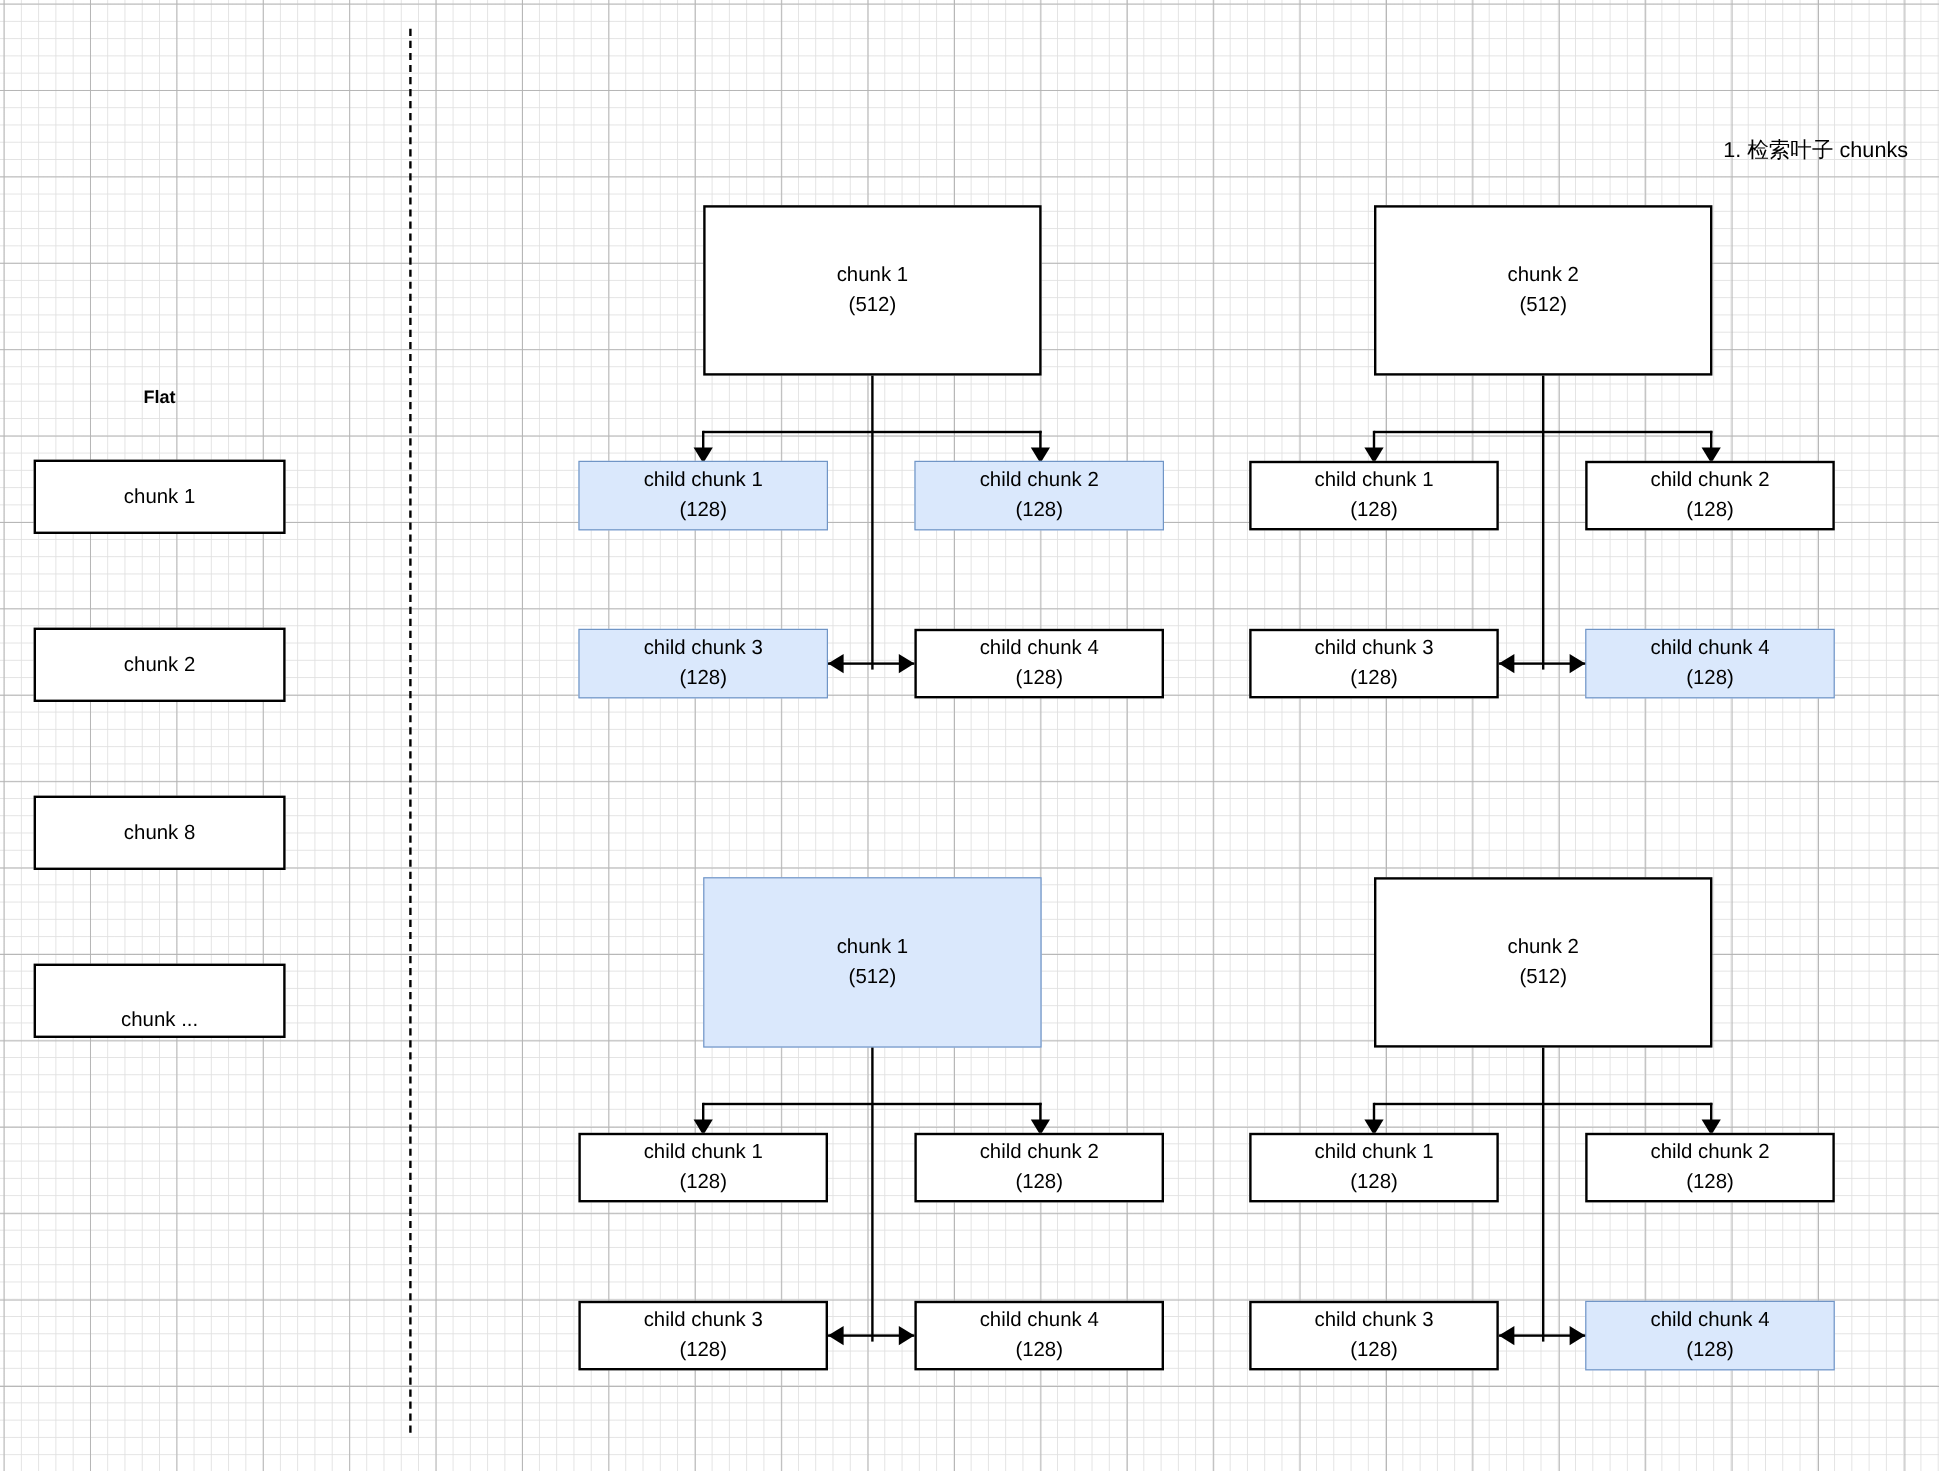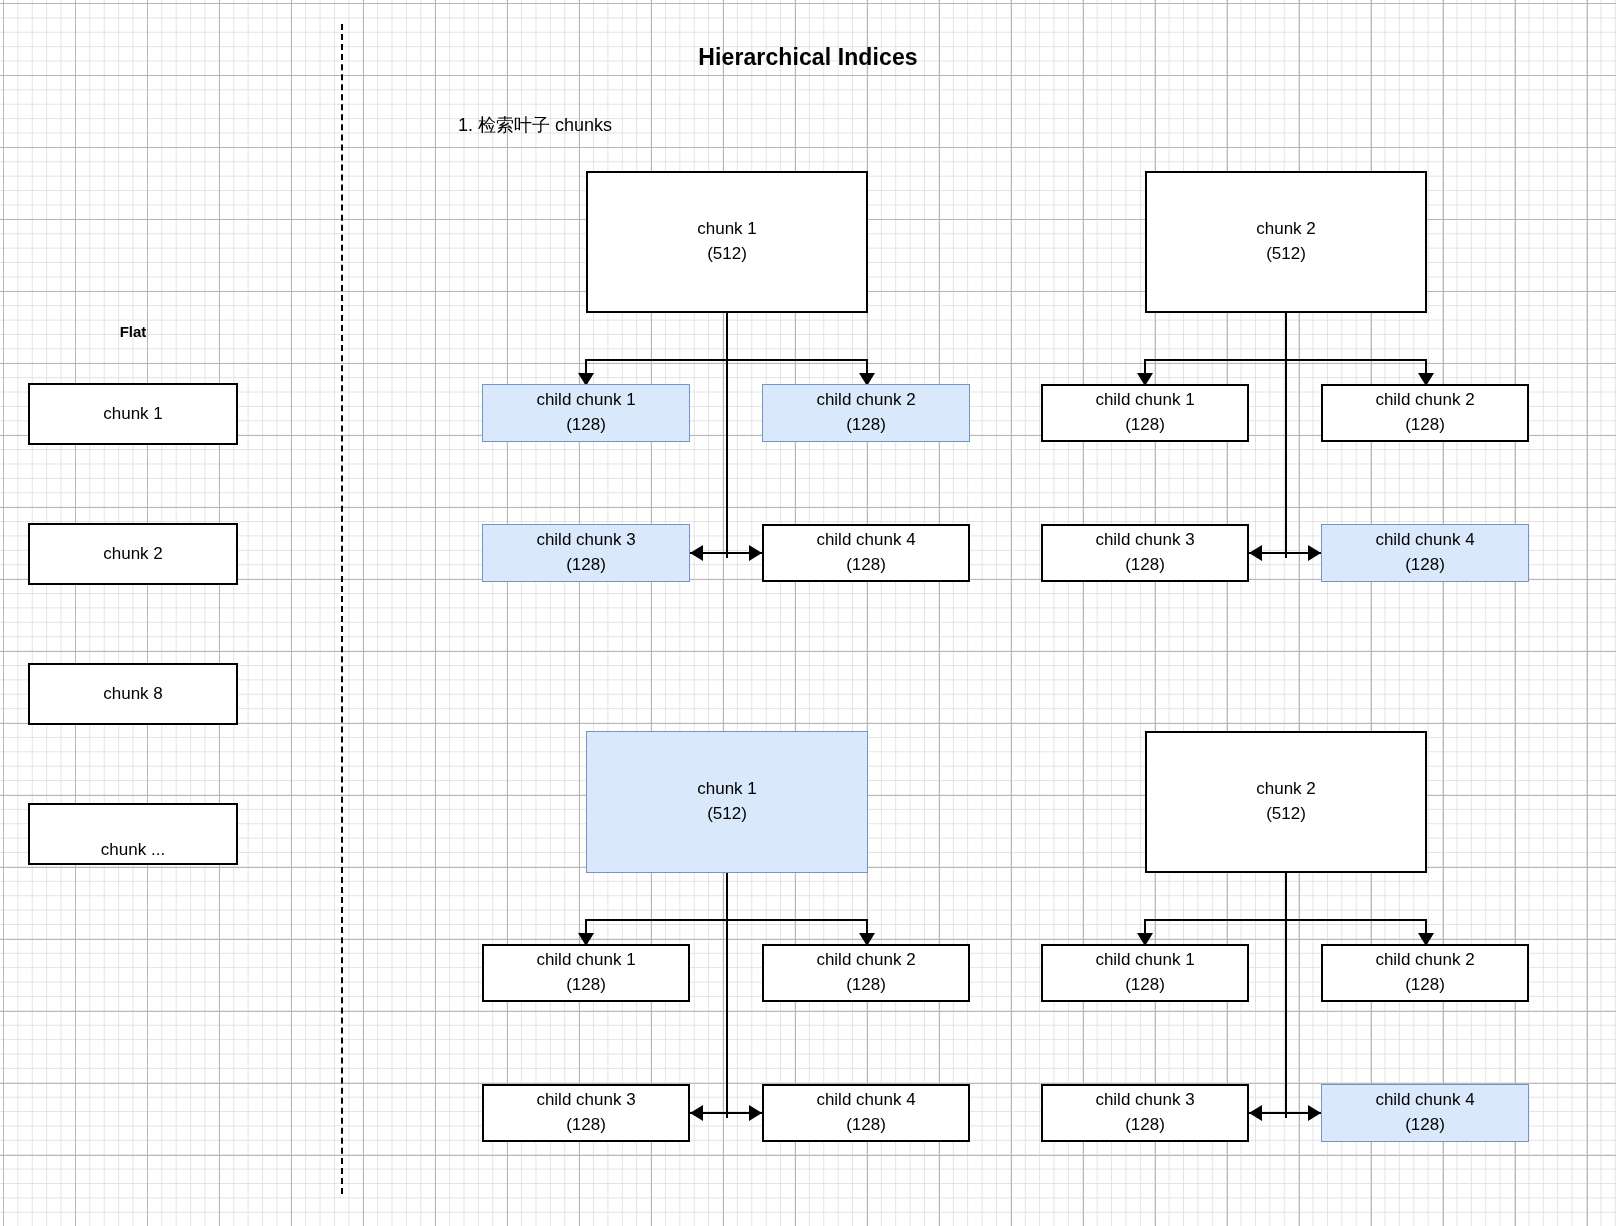--- a/index.html
+++ b/index.html
@@ -107,40 +107,39 @@
     border-top: 8px solid transparent;
     border-bottom: 8px solid transparent;
     border-left: 13px solid #000000;
   }
 </style>
 </head>
 <body>
 
 <div id="canvas">
 
-  <div class="label title" style="left:0; top:44px; width:1616px; text-align:center;">Hierarchical Indices</div>
 
   <div class="divider" style="left:341px; top:24px; height:1170px;"></div>
 
   <div class="label section-title" style="left:28px; top:323px; width:210px; text-align:center;">Flat</div>
 
   <div class="node" style="left:28px; top:383px; width:210px; height:62px;">
     <span class="l1">chunk 1</span>
   </div>
   <div class="node" style="left:28px; top:523px; width:210px; height:62px;">
     <span class="l1">chunk 2</span>
   </div>
   <div class="node" style="left:28px; top:663px; width:210px; height:62px;">
     <span class="l1">chunk 8</span>
   </div>
   <div class="node" style="left:28px; top:803px; width:210px; height:62px;justify-content:flex-end;">
     <span class="l1">chunk ...</span>
   </div>
 
-  <div class="label step" style="left:458px; top:113px; width:1120px; text-align:left;">1. 检索叶子 chunks</div>
+  <div class="label step" style="left:470px; top:113px; width:1120px; text-align:right;">1. 检索叶子 chunks</div>
 
   <div class="node" style="left:586px; top:171px; width:282px; height:142px;">
     <span class="l1">chunk 1</span>
     <span class="l2">(512)</span>
   </div>
 
   <div class="vline" style="left:726px; top:313px; height:245px;"></div>
 
   <div class="hline" style="left:586px; top:359px; width:282px;"></div>
 

